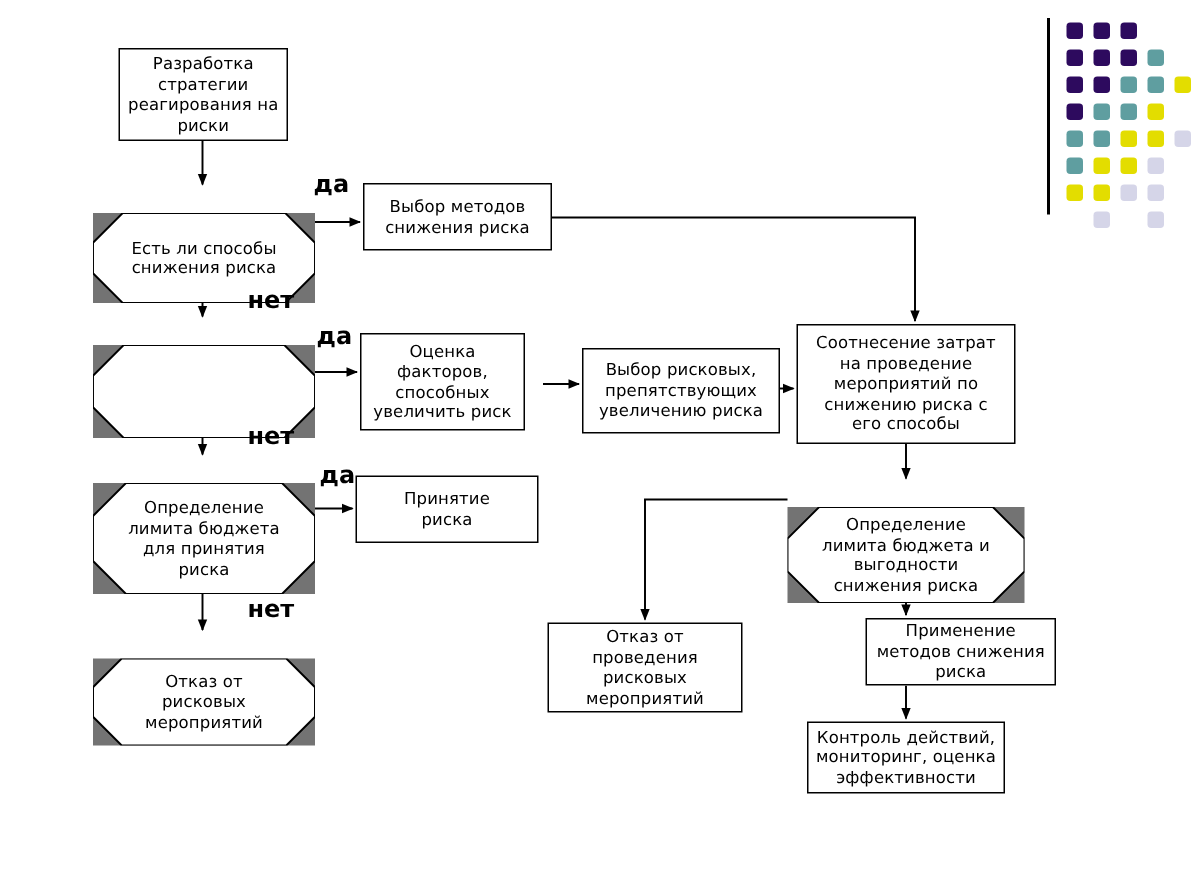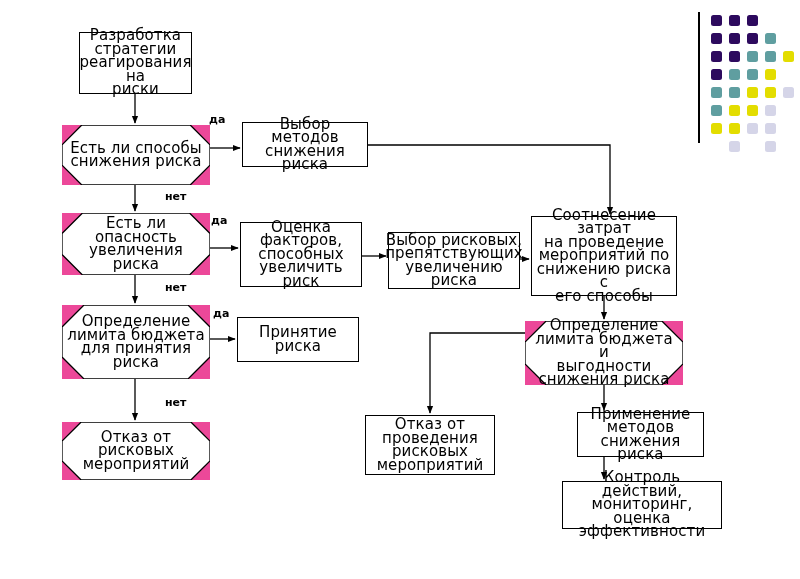--- a/index.html
+++ b/index.html
@@ -18,49 +18,50 @@
     overflow: hidden;
   }
   .node {
     position: absolute;
     box-sizing: border-box;
     display: flex;
     align-items: center;
     justify-content: center;
     text-align: center;
     color: #000000;
-    font-size: 15px;
+    font-size: 11px;
     line-height: 13.5px;
     letter-spacing: 0.1px;
     white-space: pre-line;
     padding: 2px 4px;
   }
   .rect {
     border: 1.3px solid #000000;
     background: #ffffff;
   }
   .oct {
-    background: #ec4899;
+    background: #737373;
     border: 0;
+    margin-top: 17px;
   }
   .oct .octshape {
     position: absolute;
     left: 0; top: 0;
     width: 100%;
     height: 100%;
     pointer-events: none;
   }
   .oct .octlabel {
     position: relative;
     z-index: 2;
     white-space: pre-line;
   }
   .lbl {
     position: absolute;
-    font-size: 11px;
+    font-size: 16px;
     font-weight: bold;
     color: #000000;
     white-space: nowrap;
   }
   #edges {
     position: absolute;
     left: 0; top: 0;
     width: 800px;
     height: 579px;
     pointer-events: none;
@@ -125,23 +126,22 @@
 реагирования на
 риски</span></div>
       <div class="node oct" style="left: 62px; top: 125px; width: 148px; height: 60px;"><svg class="octshape" viewBox="0 0 148 60" preserveAspectRatio="none">
           <polygon points="19.8,0 128.2,0 148,19.8 148,40.2 128.2,60 19.8,60 0,40.2 0,19.8" fill="#ffffff" stroke="#000000" stroke-width="1.3" vector-effect="non-scaling-stroke"></polygon>
         </svg><span class="octlabel">Есть ли  способы
 снижения риска</span></div>
       <div class="node rect" style="left: 242px; top: 122px; width: 126px; height: 45px;"><span>Выбор методов
 снижения риска</span></div>
       <div class="node oct" style="left: 62px; top: 213px; width: 148px; height: 62px;"><svg class="octshape" viewBox="0 0 148 62" preserveAspectRatio="none">
           <polygon points="20.46,0 127.53999999999999,0 148,20.46 148,41.54 127.53999999999999,62 20.46,62 0,41.54 0,20.46" fill="#ffffff" stroke="#000000" stroke-width="1.3" vector-effect="non-scaling-stroke"></polygon>
-        </svg><span class="octlabel">Есть ли  опасность
-увеличения риска</span></div>
-      <div class="node rect" style="left: 240px; top: 222px; width: 122px; height: 65px;"><span>Оценка факторов,
+        </svg></div>
+      <div class="node rect" style="left: 240px; top: 222px; width: 110px; height: 65px;"><span>Оценка факторов,
 способных
 увеличить риск</span></div>
       <div class="node rect" style="left: 388px; top: 232px; width: 132px; height: 57px;"><span>Выбор рисковых,
 препятствующих
 увеличению риска</span></div>
       <div class="node rect" style="left: 531px; top: 216px; width: 146px; height: 80px;"><span>Соотнесение затрат
 на проведение
 мероприятий по
 снижению риска с
 его способы</span></div>
@@ -164,21 +164,21 @@
         </svg><span class="octlabel">Отказ от
 рисковых
 мероприятий</span></div>
       <div class="node rect" style="left: 365px; top: 415px; width: 130px; height: 60px;"><span>Отказ от
 проведения
 рисковых
 мероприятий</span></div>
       <div class="node rect" style="left: 551px; top: 412px; width: 127px; height: 45px; margin-left: 26px;"><span>Применение
 методов снижения
 риска</span></div>
-      <div class="node rect" style="left: 538px; top: 481px; width: 160px; height: 48px; margin-left: 24px;"><span>Контроль действий,
+      <div class="node rect" style="left: 538px; top: 481px; width: 132px; height: 48px;"><span>Контроль действий,
 мониторинг, оценка
 эффективности</span></div>
     </div>
   <div id="labels-layer">
       <span class="lbl" style="left: 209px; top: 113px;">да</span>
       <span class="lbl" style="left: 165px; top: 190px;">нет</span>
       <span class="lbl" style="left: 211px; top: 214px;">да</span>
       <span class="lbl" style="left: 165px; top: 281px;">нет</span>
       <span class="lbl" style="left: 213px; top: 307px;">да</span>
       <span class="lbl" style="left: 165px; top: 396px;">нет</span>

